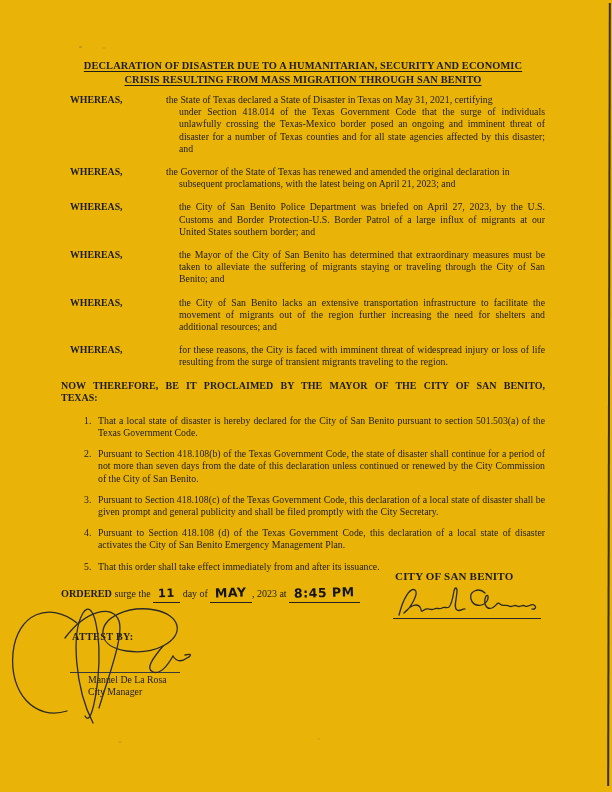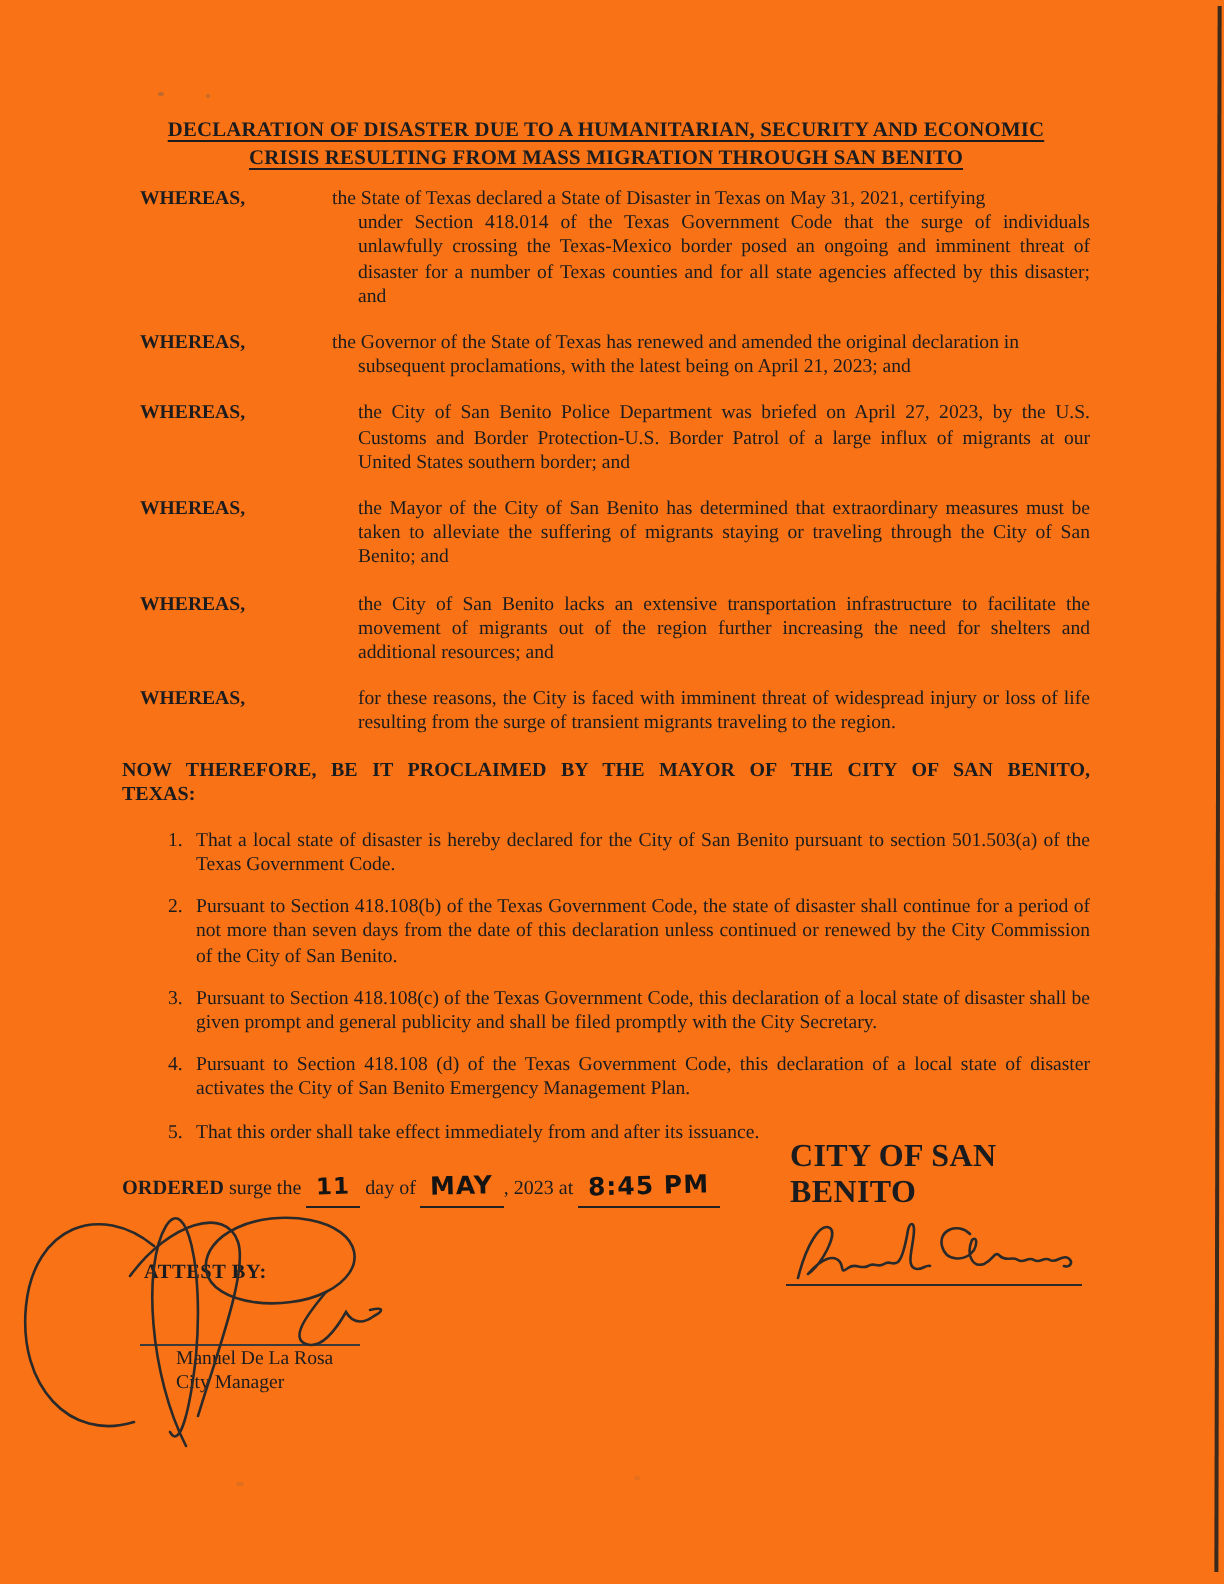--- a/index.html
+++ b/index.html
@@ -1,19 +1,19 @@
 <!DOCTYPE html>
 <html><head>
 <meta charset="utf-8">
 <style>
   html,body{margin:0;padding:0;background:#e8e8e8;}
   .page{
     position:relative;
     width:612px;height:792px;
-    background:#f97316;
+    background:#eab308;
     font-family:"Liberation Serif","DejaVu Serif",serif;
     color:#1c1c1e;
     overflow:hidden;
     box-sizing:border-box;
   }
   .flow{
     position:absolute;top:0;left:0;right:0;
     padding:59px 67px 0 61px;
     box-sizing:border-box;
   }
@@ -96,21 +96,21 @@
   .hw-day{font-size:11.5px;min-width:14px;}
   .hw-month{font-size:12.5px;min-width:26px;}
   .hw-time{font-size:12.5px;min-width:52px;}
   .city-block{
     position:absolute;
     left:393px;top:570px;
     width:165px;
   }
   .city-heading{
     font-weight:bold;
-    font-size:16px;
+    font-size:11px;
     letter-spacing:0.2px;
     margin-left:2px;
   }
   .mayor-sig{display:block;margin-top:2px;}
   .sig-line{border-top:1.1px solid #2a2a2a;width:148px;}
   .sig-name{font-size:9.8px;line-height:12px;margin-top:1px;}
   .sig-title{font-size:9.8px;line-height:12px;}
   .attest-block{
     position:absolute;
     left:61px;top:631px;

